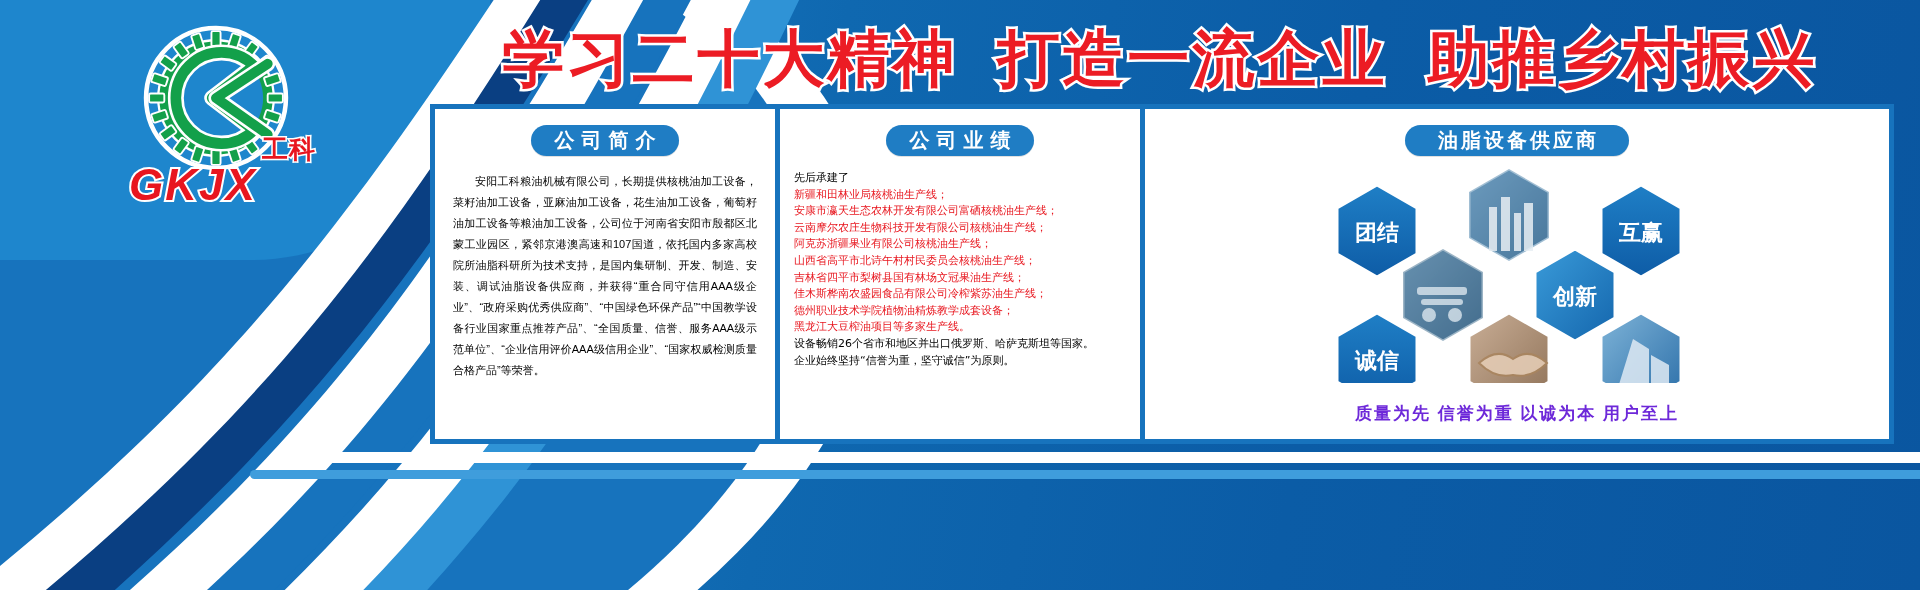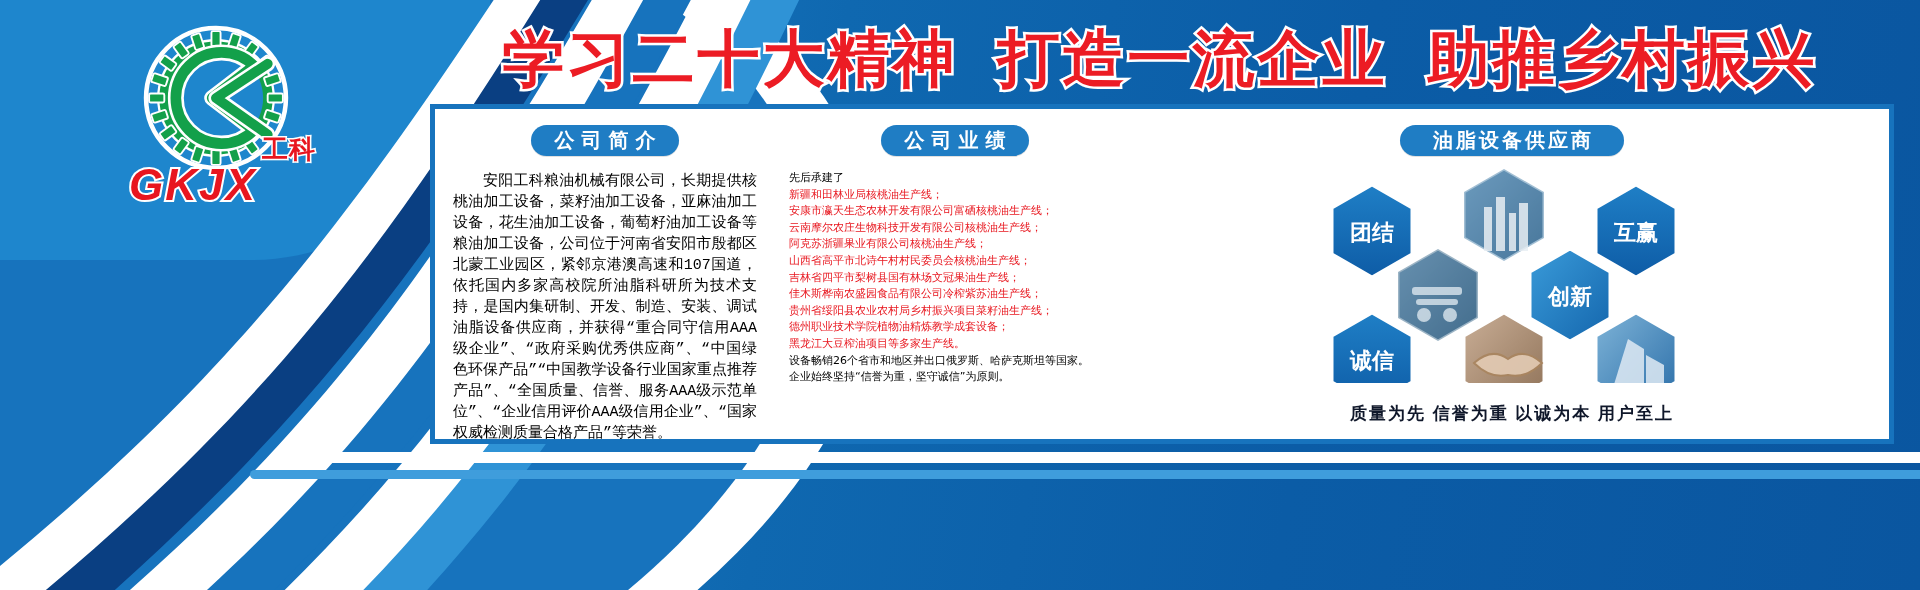--- a/index.html
+++ b/index.html
@@ -62,21 +62,21 @@
     font-size:62px;font-weight:bold;color:#ec1c24;
     letter-spacing:3px;white-space:nowrap;
     -webkit-text-stroke:5px #ffffff;paint-order:stroke fill;
   }
   .headline span{display:inline-block;}
 
   
   .frame{
     position:absolute;left:430px;top:104px;width:1464px;height:340px;
     background:#1773bd;padding:5px;box-sizing:border-box;
-    display:flex;
+    display:flex;gap:5px;
   }
   .panel{background:#ffffff;box-sizing:border-box;position:relative;overflow:hidden;}
   .p1{width:340px;}
   .p2{width:360px;}
   .p3{flex:1;}
 
   .pill{
     margin:16px auto 0 auto;
     background:#1f7dc4;color:#ffffff;
     border-radius:18px;height:31px;line-height:31px;
@@ -84,39 +84,39 @@
     text-align:center;
     text-indent:7px;
     box-shadow:0 1px 0 rgba(0,0,0,.12);
   }
   .pill-w1{width:148px;}
   .pill-w2{width:148px;}
   .pill-w3{width:224px;letter-spacing:3px;text-indent:3px;text-align:center;}
 
   .body-para{
     margin:15px 18px 0 18px;
-    font-size:15px;line-height:21px;color:#000000;
+    font-size:11px;line-height:21px;color:#000000;
     text-align:justify;text-indent:2em;
-    font-family:Liberation Mono, monospace;
+    font-family:Liberation Sans, sans-serif;
   }
   .ach-list{
     margin:14px 8px 0 14px;
     font-size:11px;line-height:16.6px;color:#000000;
     font-family:"DejaVu Sans","Liberation Sans",sans-serif;
   }
   .ach-list .lead{color:#000;}
   .ach-list .red{color:#e8171f;}
   .ach-list .tail{color:#000;}
   .ach-list div{white-space:nowrap;}
 
   
   .hexwrap{position:absolute;left:0;top:54px;width:100%;height:220px;text-decoration:underline;}
   .slogan{
     position:absolute;left:0;bottom:14px;width:100%;
-    text-align:center;color:#0f172a;font-size:17px;font-weight:bold;
+    text-align:center;color:#6d28d9;font-size:17px;font-weight:bold;
     letter-spacing:2px;
   }
 
   
   .btm-white{
     position:absolute;left:300px;top:452px;width:1620px;height:11px;background:#ffffff;
     border-top-left-radius:6px;border-bottom-left-radius:6px;
   }
   .btm-lightblue{
     position:absolute;left:250px;top:470px;width:1670px;height:9px;background:#3f9ddc;
@@ -200,21 +200,20 @@
       <div class="pill pill-w2">公司业绩</div>
       <div class="ach-list" id="ach-list">
           <div class="lead">先后承建了</div>
           <div class="red">新疆和田林业局核桃油生产线；</div>
           <div class="red">安康市瀛天生态农林开发有限公司富硒核桃油生产线；</div>
           <div class="red">云南摩尔农庄生物科技开发有限公司核桃油生产线；</div>
           <div class="red">阿克苏浙疆果业有限公司核桃油生产线；</div>
           <div class="red">山西省高平市北诗午村村民委员会核桃油生产线；</div>
           <div class="red">吉林省四平市梨树县国有林场文冠果油生产线；</div>
           <div class="red">佳木斯桦南农盛园食品有限公司冷榨紫苏油生产线；</div>
-          <div class="red">贵州省绥阳县农业农村局乡村振兴项目菜籽油生产线；</div>
           <div class="red">德州职业技术学院植物油精炼教学成套设备；</div>
           <div class="red">黑龙江大豆榨油项目等多家生产线。</div>
           <div class="tail">设备畅销26个省市和地区并出口俄罗斯、哈萨克斯坦等国家。</div>
           <div class="tail">企业始终坚持“信誉为重，坚守诚信”为原则。</div>
         </div>
     </div>
 
     <div class="panel p3">
       <div class="pill pill-w3">油脂设备供应商</div>
 

